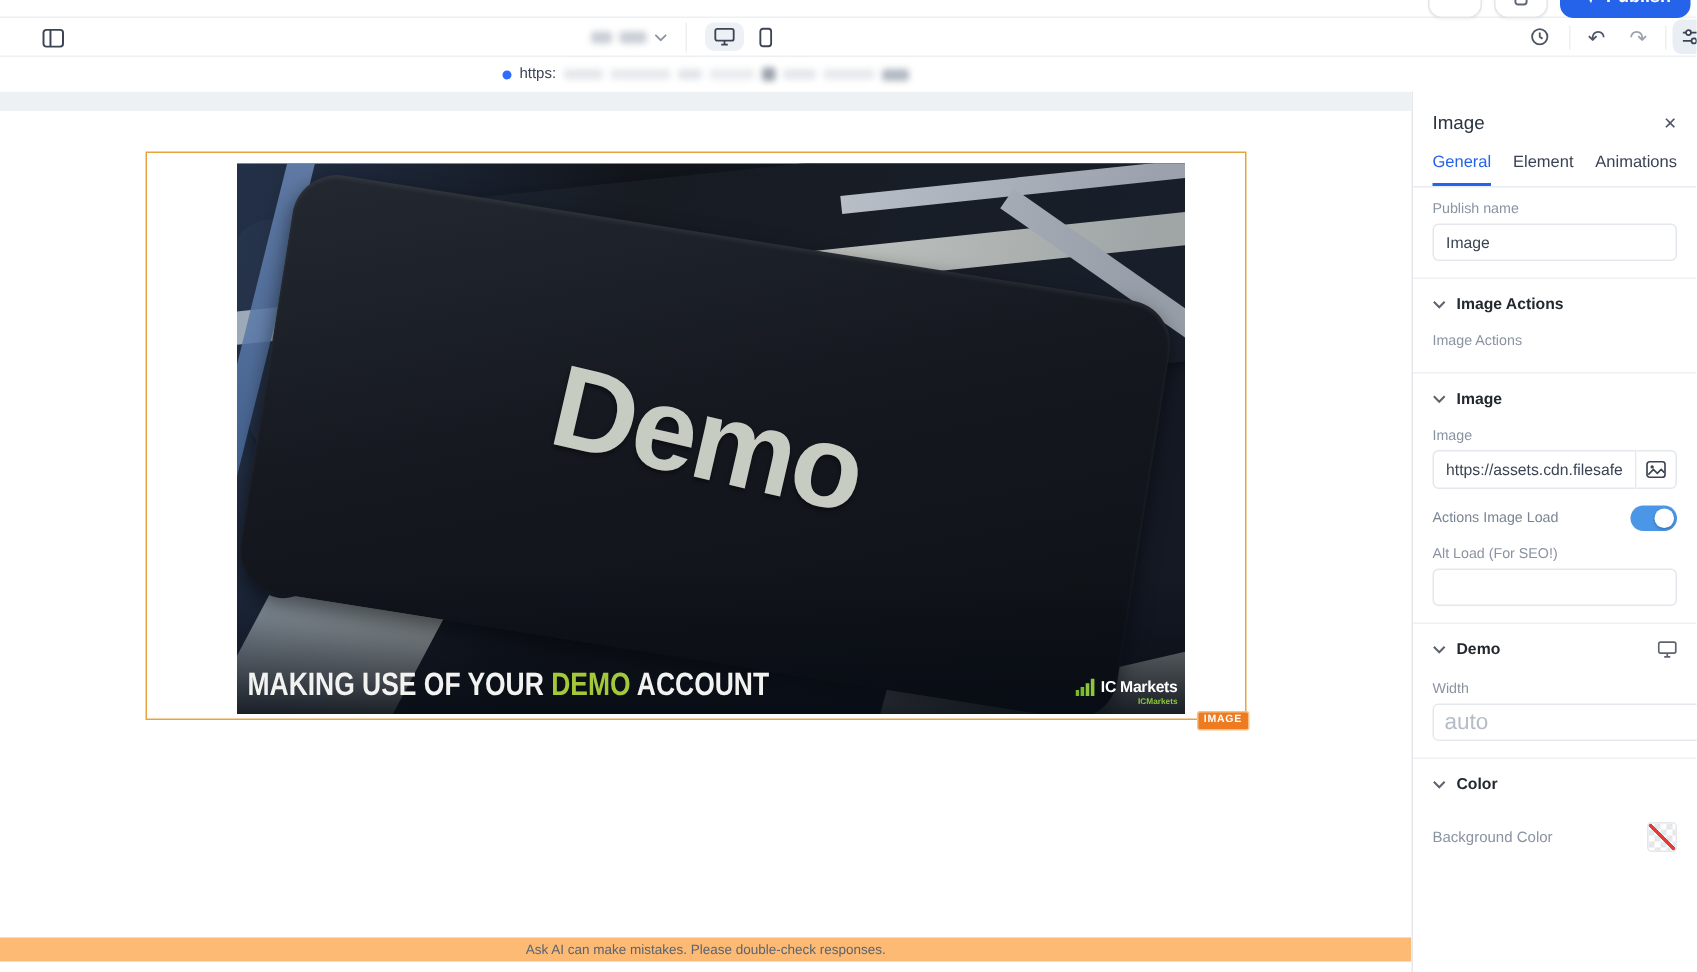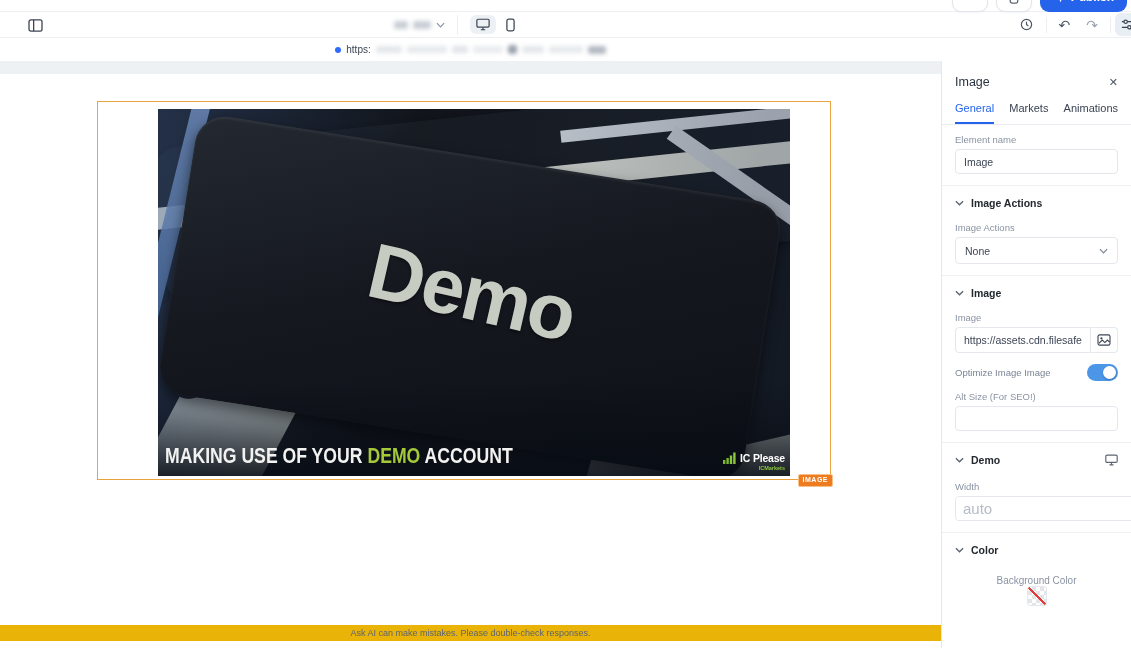--- a/index.html
+++ b/index.html
@@ -88,21 +88,21 @@
   .h-caption { position:absolute; left:7px; bottom:7px; font-size:21.5px; font-weight:bold;
     color:#f2f3f1; letter-spacing:0; white-space:nowrap;
     transform:scaleX(.82); transform-origin:left bottom; }
   .h-caption .hl { color:#a3c93a; }
   .h-logo { position:absolute; right:5px; bottom:5px; display:flex; flex-direction:column; align-items:flex-end; }
   .h-logo-row { display:flex; align-items:flex-end; gap:3px; }
   .h-logo-name { color:#fff; font-size:10.5px; font-weight:bold; letter-spacing:-.2px; }
   .h-logo-handle { color:#8cc63f; font-size:5.5px; font-weight:bold; margin-top:1px; }
 
   
-  .footerbar { position:absolute; left:0; top:564px; width:941px; height:16px; background:#eab308;
+  .footerbar { position:absolute; left:0; top:564px; width:941px; height:16px; background:#fdba74;
     display:flex; align-items:center; justify-content:center; }
   .footer-text { font-size:9px; color:#5b6470; }
 
   
   .panel { position:absolute; top:61px; left:941px; width:190px; height:587px; background:#fff;
     border-left:1px solid #e5e7eb; }
   .p-header { display:flex; align-items:center; justify-content:space-between; padding:14px 13px 9px; }
   .p-title { font-size:12.5px; color:#2a3342; }
   .p-close { font-size:11px; color:#4b5563; cursor:pointer; }
   .p-tabs { display:flex; gap:0; padding:0 13px; border-bottom:1px solid #e9ebf0; justify-content:space-between; }
@@ -131,21 +131,21 @@
   .toggle .knob { position:absolute; right:2px; top:2px; width:13px; height:13px; border-radius:50%;
     background:#fff; box-shadow:0 1px 2px rgba(0,0,0,.25); }
   .size-cols { display:flex; gap:12px; }
   .size-col { flex:1; }
   .combo { display:flex; border:1px solid #e4e7ec; border-radius:4px; overflow:hidden; height:25px; }
   .combo input { flex:1; min-width:0; border:none; outline:none; padding:0 7px; font-size:15px;
     color:#3c4454; font-family:"Liberation Sans",sans-serif; }
   .combo input::placeholder { color:#b6bcc6; }
   .combo .chev { width:20px; border-left:1px solid #e4e7ec; display:flex; align-items:center;
     justify-content:center; color:#9aa1ac; cursor:pointer; }
-  .color-row { display:flex; align-items:center; justify-content:space-between; padding:6px 0 2px;flex-direction:column; }
+  .color-row { display:flex; align-items:center; justify-content:space-between; padding:6px 0 2px; }
   .color-label { font-size:10px; color:#8a93a2; }
   .swatch { width:20px; height:20px; border:1px solid #e4e7ec; border-radius:3px; cursor:pointer;
     background-image:
       linear-gradient(to top right, rgba(0,0,0,0) 45%, #e23b3b 45%, #e23b3b 55%, rgba(0,0,0,0) 55%),
       linear-gradient(45deg,#e3e5e8 25%,rgba(0,0,0,0) 25%,rgba(0,0,0,0) 75%,#e3e5e8 75%),
       linear-gradient(45deg,#e3e5e8 25%,rgba(0,0,0,0) 25%,rgba(0,0,0,0) 75%,#e3e5e8 75%);
     background-size:100% 100%, 8px 8px, 8px 8px;
     background-position:0 0, 0 0, 4px 4px; }
 </style>
 </head>
@@ -274,67 +274,59 @@
       <div class="h-logo">
         <div class="h-logo-row">
           <span>
             <svg width="14" height="12" viewBox="0 0 14 12">
                 <rect x="0" y="8" width="2.4" height="4" fill="#7ab82e"></rect>
                 <rect x="3.4" y="6" width="2.4" height="6" fill="#7ab82e"></rect>
                 <rect x="6.8" y="3.5" width="2.4" height="8.5" fill="#8cc63f"></rect>
                 <rect x="10.2" y="0.5" width="2.4" height="11.5" fill="#8cc63f"></rect>
               </svg>
           </span>
-          <span class="h-logo-name">IC Please</span>
+          <span class="h-logo-name">IC Markets</span>
         </div>
         <span class="h-logo-handle">ICMarkets</span>
       </div>
     </div>
     <div class="sel-badge">IMAGE</div>
   </div>
 
   <div class="footerbar">
     <span class="footer-text">Ask AI can make mistakes. Please double-check responses.</span>
   </div>
 </div>
 
 <div class="panel">
   <div class="p-header">
     <span class="p-title">Image</span>
     <span class="p-close">✕</span>
   </div>
   <div class="p-tabs">
     <span class="p-tab active">General</span>
-    <span class="p-tab">Markets</span>
+    <span class="p-tab">Element</span>
     <span class="p-tab">Animations</span>
   </div>
 
   <div class="p-pad">
-    <label class="p-label">Element name</label>
+    <label class="p-label">Publish name</label>
     <input class="p-input" type="text" value="Image" style="">
   </div>
 
   <div class="p-sec-head">
     <span class="p-chev">
       <svg width="9" height="6" viewBox="0 0 10 6">
           <path d="M1 1l4 4 4-4" fill="none" stroke="currentColor" stroke-width="1.5"></path>
         </svg>
     </span>
     <span class="p-sec-title">Image Actions</span>
   </div>
   <div class="p-pad" style="padding-top:2px;">
     <label class="p-label">Image Actions</label>
-    <div class="p-select">
-      <span>None</span>
-      <span class="chev">
-        <svg width="9" height="6" viewBox="0 0 10 6">
-            <path d="M1 1l4 4 4-4" fill="none" stroke="currentColor" stroke-width="1.3"></path>
-          </svg>
-      </span>
-    </div>
   </div>
 
   <div class="p-sec-head">
     <span class="p-chev">
       <svg width="9" height="6" viewBox="0 0 10 6">
           <path d="M1 1l4 4 4-4" fill="none" stroke="currentColor" stroke-width="1.5"></path>
         </svg>
     </span>
     <span class="p-sec-title">Image</span>
   </div>
@@ -346,26 +338,26 @@
         <span>
           <svg width="14" height="12" viewBox="0 0 16 14">
               <rect x="1" y="1" width="14" height="12" rx="2" fill="none" stroke="currentColor" stroke-width="1.3"></rect>
               <circle cx="5" cy="5" r="1.3" fill="currentColor"></circle>
               <path d="M2 11l4-4 3 3 3-3 2.5 2.5" fill="none" stroke="currentColor" stroke-width="1.3"></path>
             </svg>
         </span>
       </button>
     </div>
     <div class="opt-row">
-      <span class="opt-label">Optimize Image Image</span>
+      <span class="opt-label">Actions Image Load</span>
       <div class="toggle">
           <div class="knob"></div>
         </div>
     </div>
-    <label class="p-label">Alt Size (For SEO!)</label>
+    <label class="p-label">Alt Load (For SEO!)</label>
     <input class="p-input" type="text" style="">
   </div>
 
   <div class="p-sec-head">
     <span class="p-chev">
       <svg width="9" height="6" viewBox="0 0 10 6">
           <path d="M1 1l4 4 4-4" fill="none" stroke="currentColor" stroke-width="1.5"></path>
         </svg>
     </span>
     <span class="p-sec-title">Demo</span>

